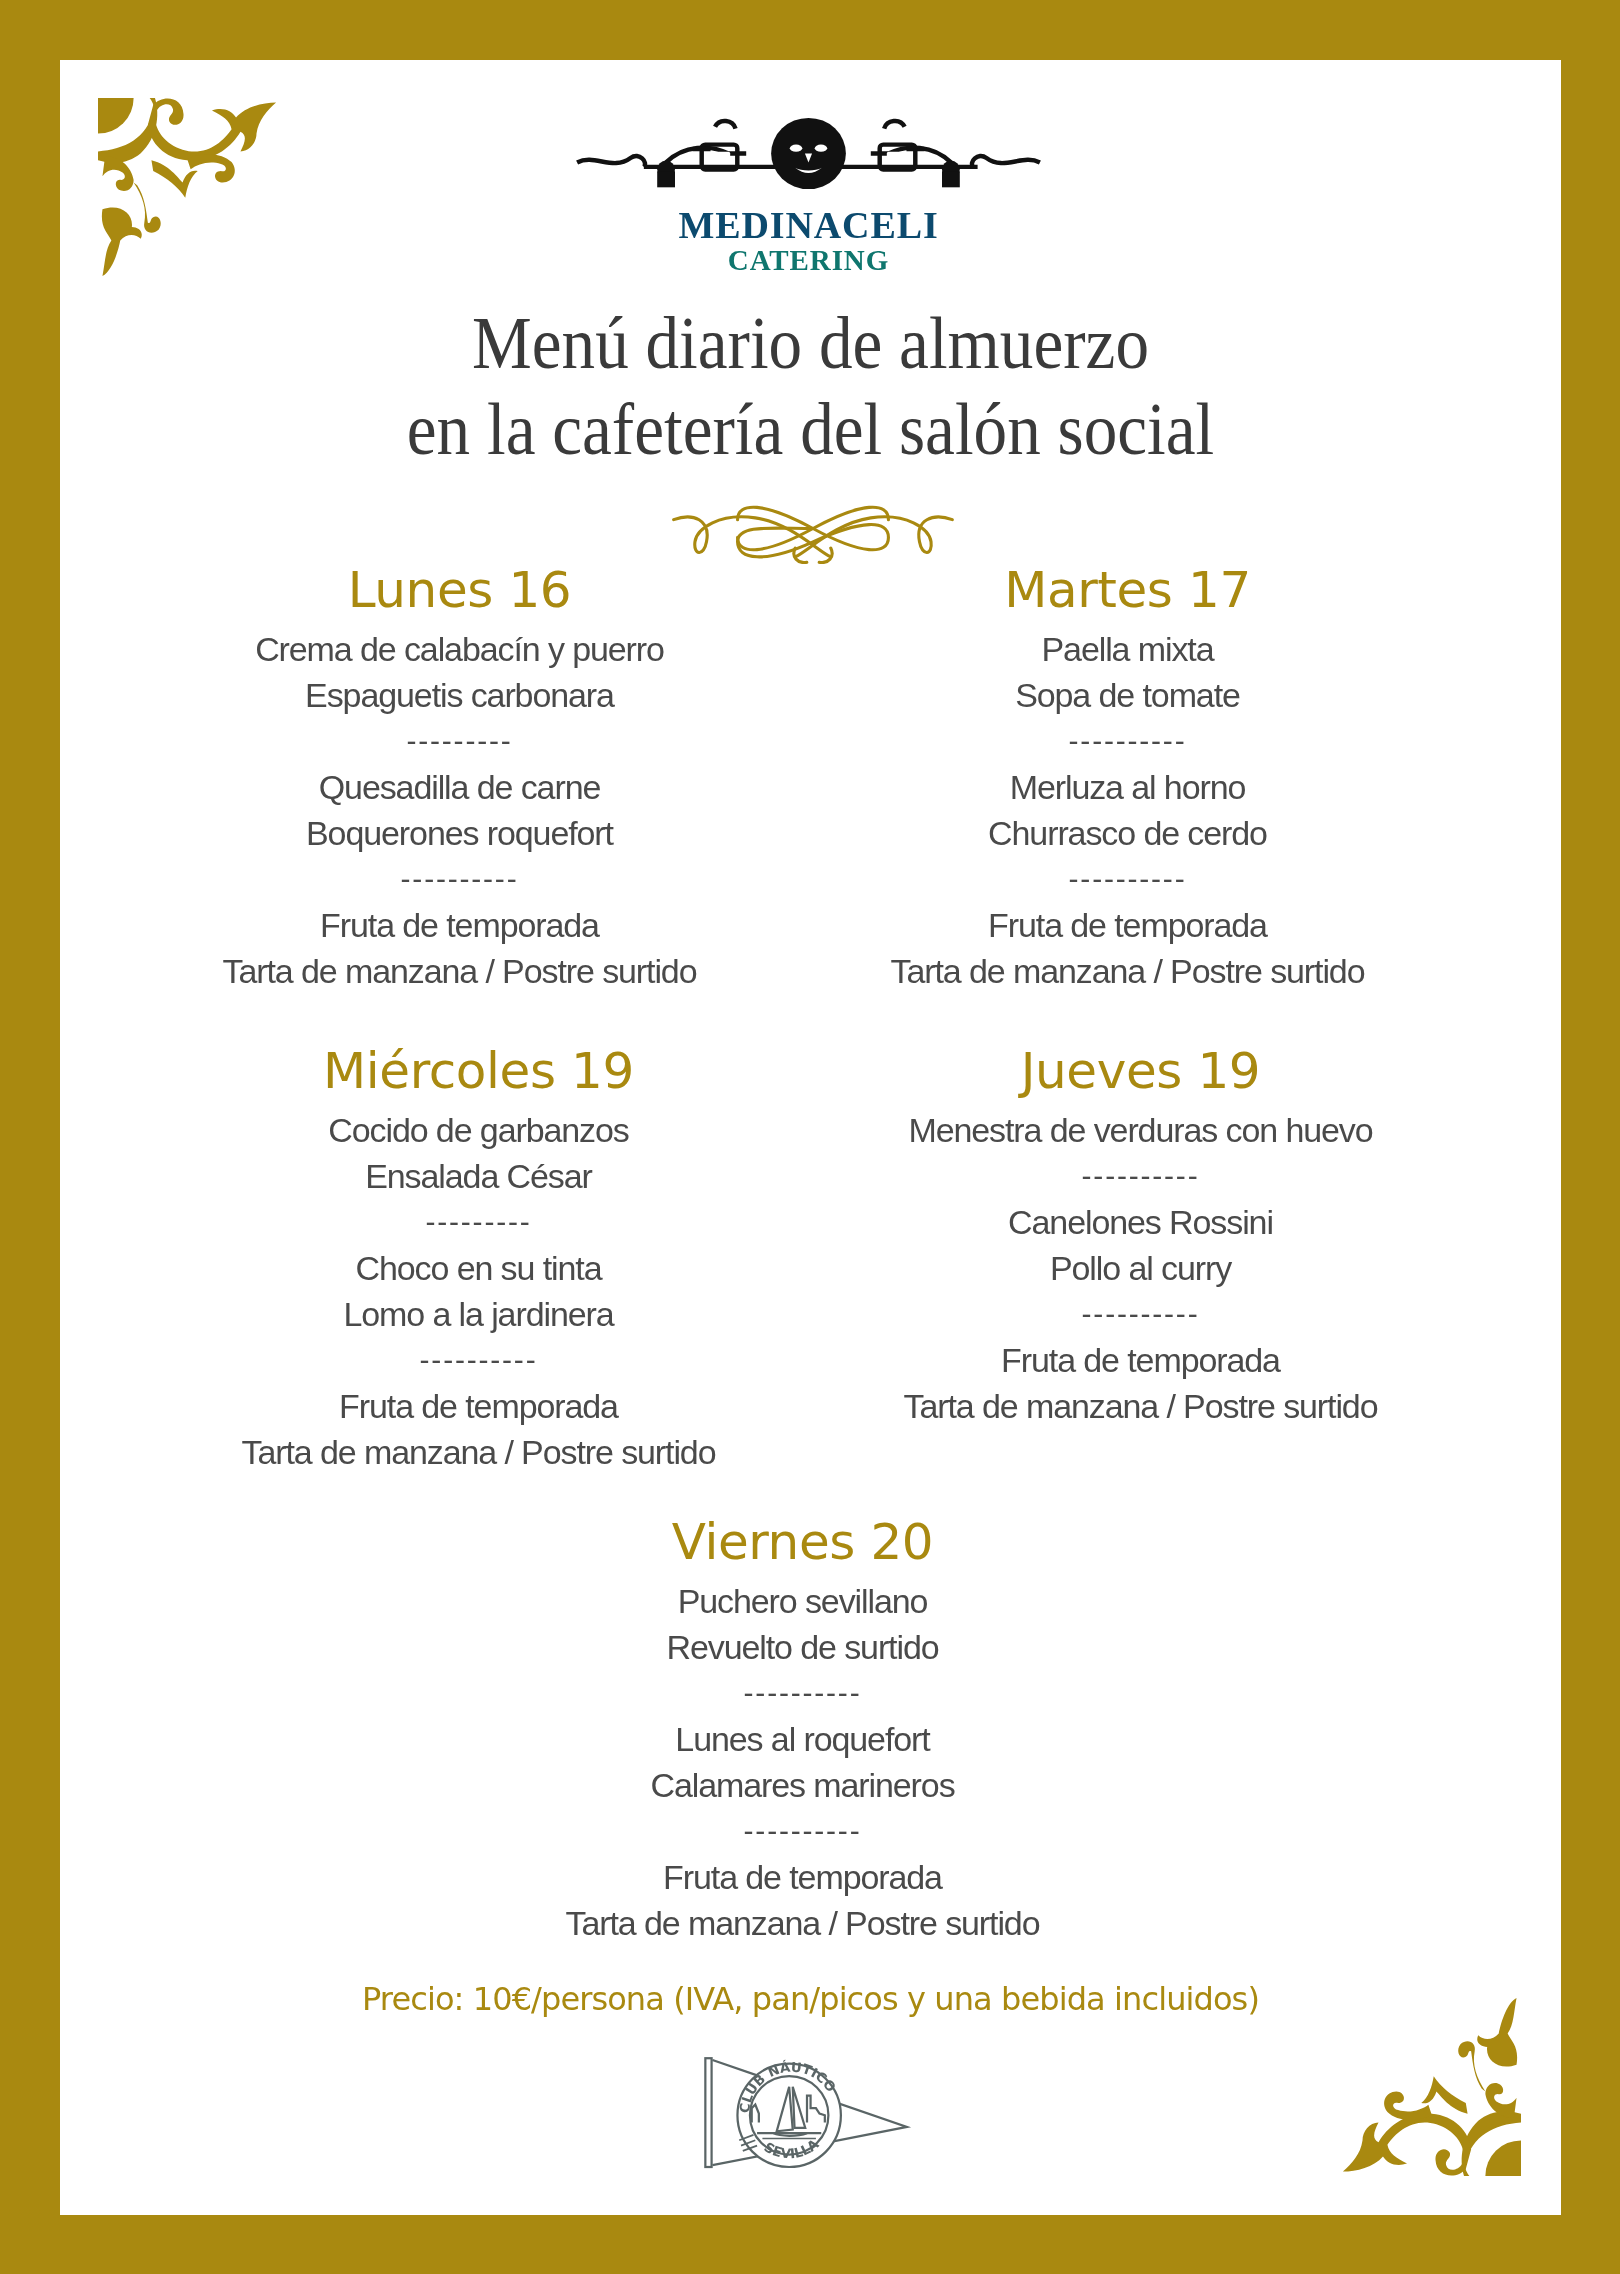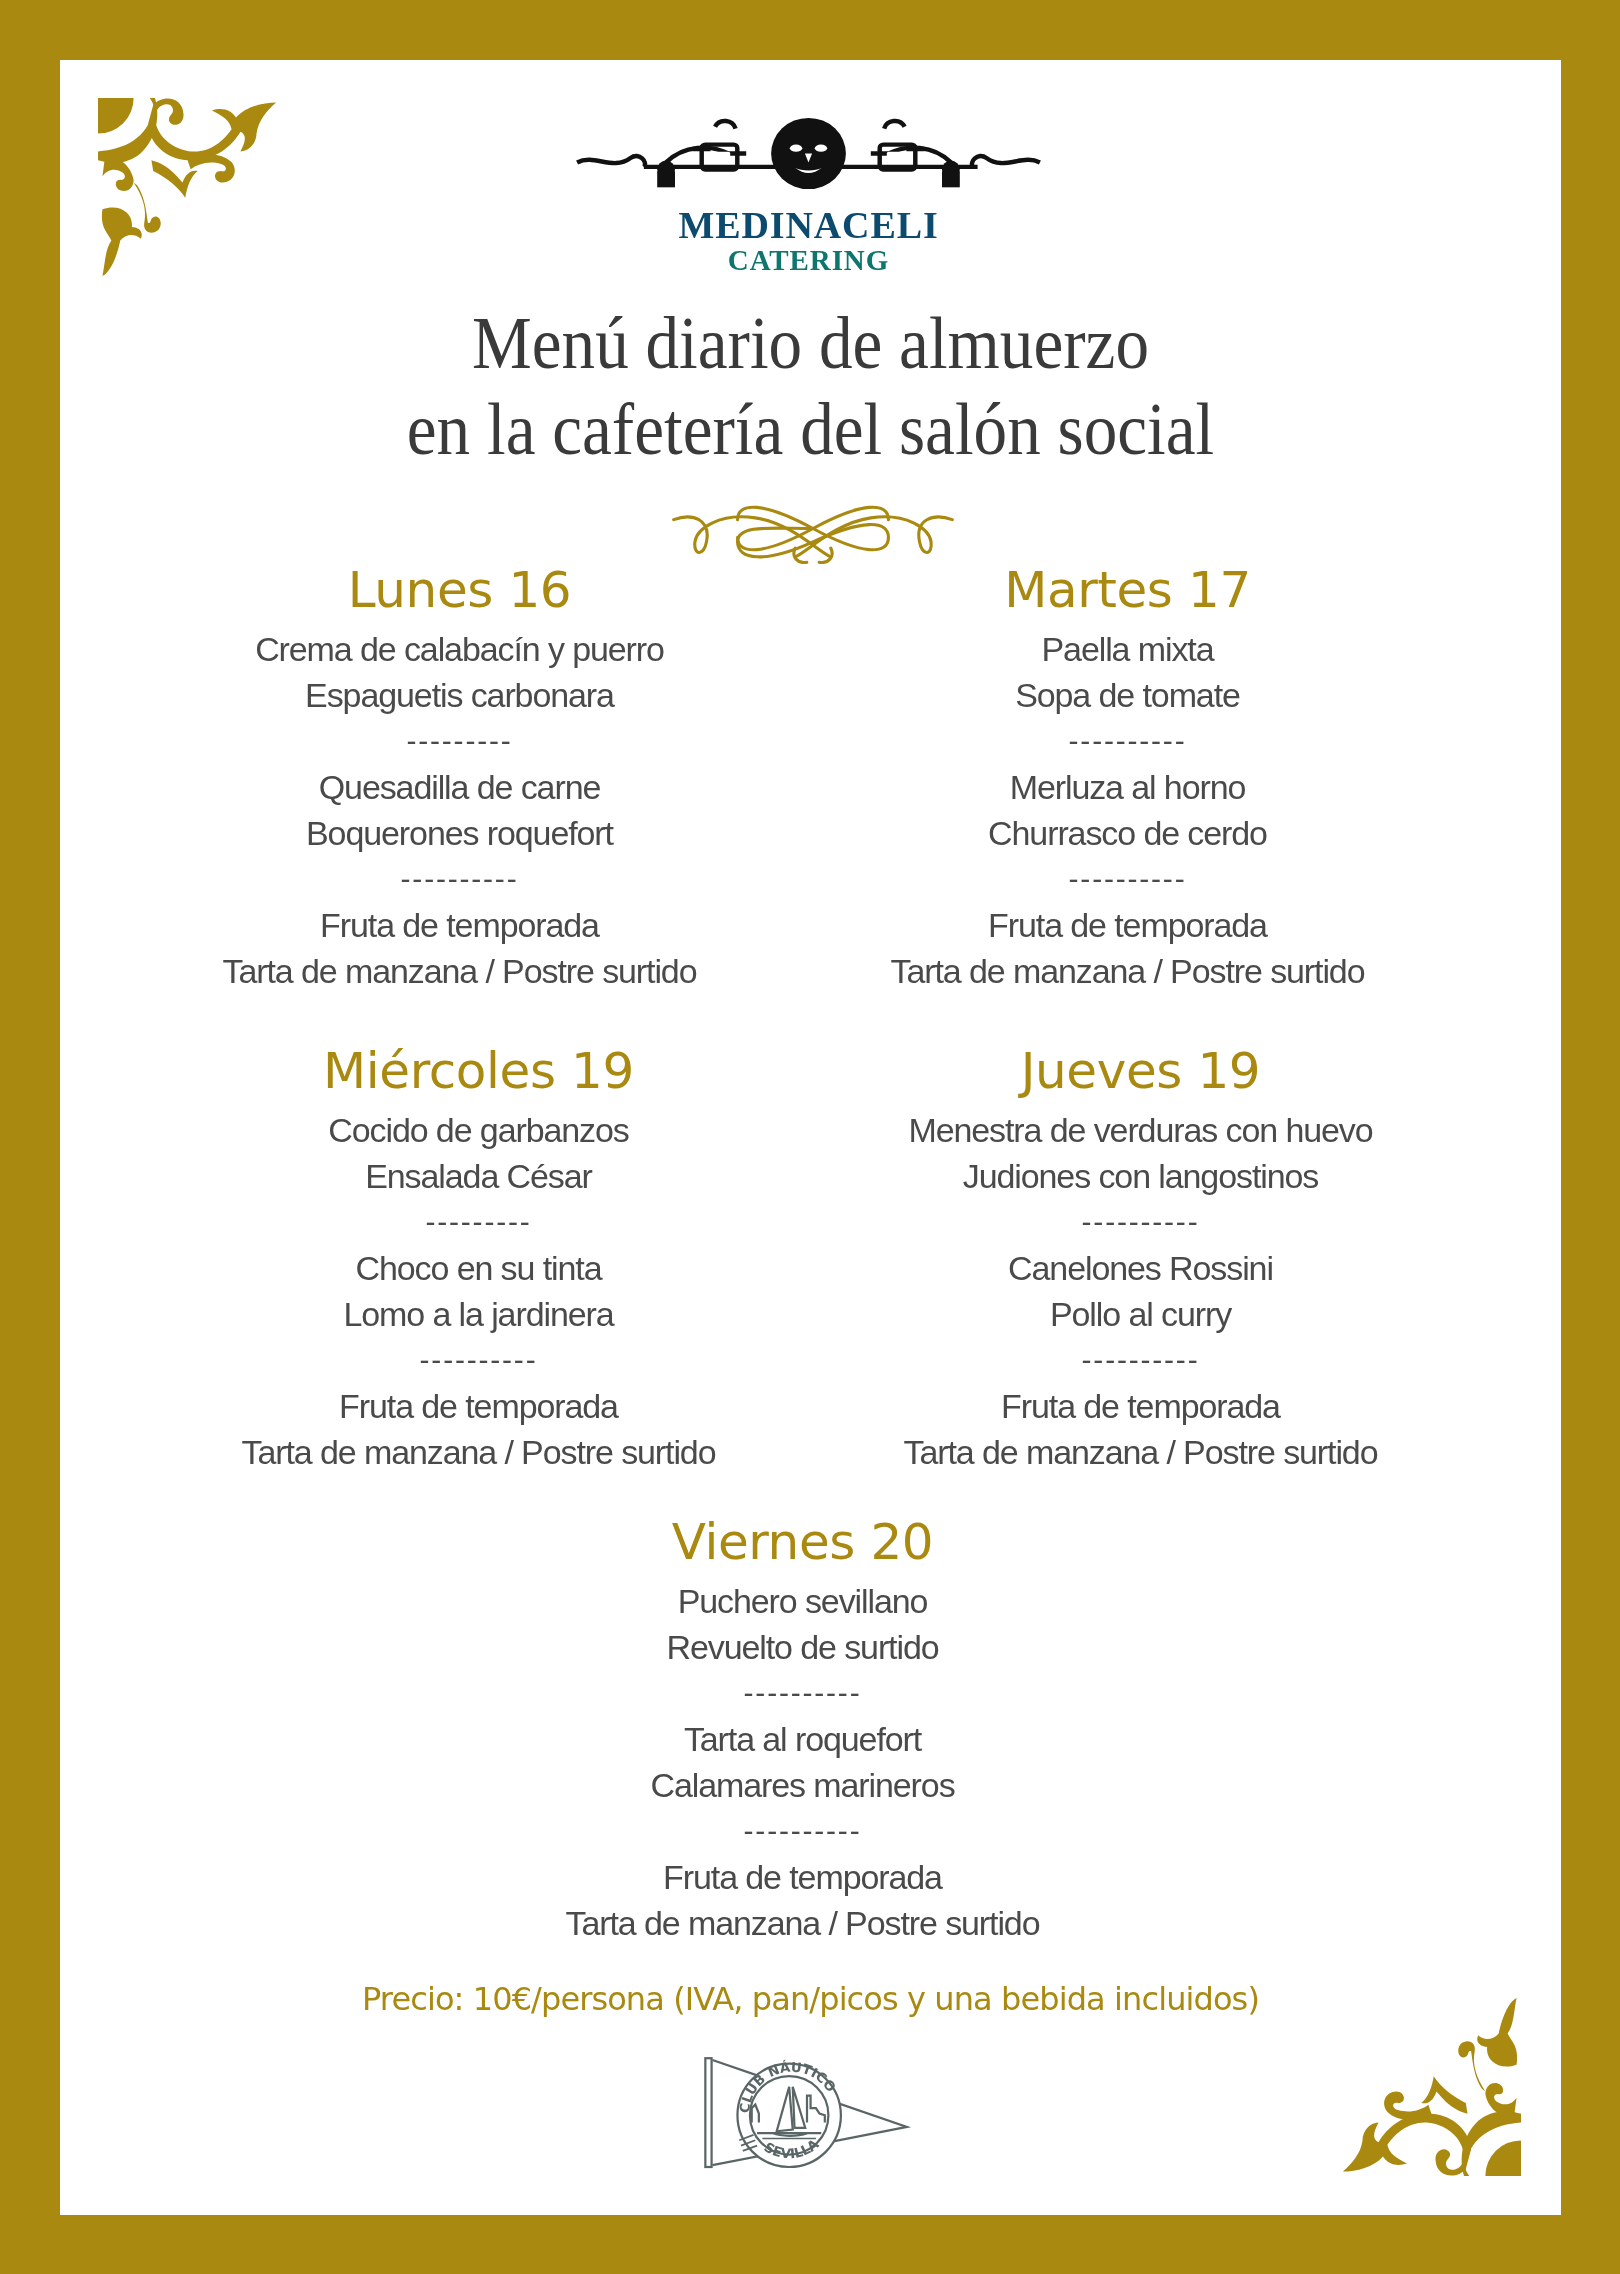--- a/index.html
+++ b/index.html
@@ -161,35 +161,34 @@
     <div class="day-line">Choco en su tinta</div>
     <div class="day-line">Lomo a la jardinera</div>
     <div class="sep">----------</div>
     <div class="day-line">Fruta de temporada</div>
     <div class="day-line">Tarta de manzana / Postre surtido</div>
   </div>
 
   <div class="day" style="left:742px; top:980px;">
     <div class="day-heading">Jueves 19</div>
     <div class="day-line">Menestra de verduras con huevo</div>
-    <div class="day-line">Judiones con langostinos</div>
     <div class="sep">----------</div>
     <div class="day-line">Canelones Rossini</div>
     <div class="day-line">Pollo al curry</div>
     <div class="sep">----------</div>
     <div class="day-line">Fruta de temporada</div>
     <div class="day-line">Tarta de manzana / Postre surtido</div>
   </div>
 
   <div class="day" style="left:404px; top:1451px;">
     <div class="day-heading">Viernes 20</div>
     <div class="day-line">Puchero sevillano</div>
     <div class="day-line">Revuelto de surtido</div>
     <div class="sep">----------</div>
-    <div class="day-line">Tarta al roquefort</div>
+    <div class="day-line">Lunes al roquefort</div>
     <div class="day-line">Calamares marineros</div>
     <div class="sep">----------</div>
     <div class="day-line">Fruta de temporada</div>
     <div class="day-line">Tarta de manzana / Postre surtido</div>
   </div>
 
   <div class="price">Precio: 10€/persona (IVA, pan/picos y una bebida incluidos)</div>
 
   <svg class="club-logo" width="214" height="125" viewBox="0 0 240 140">
     <defs>

